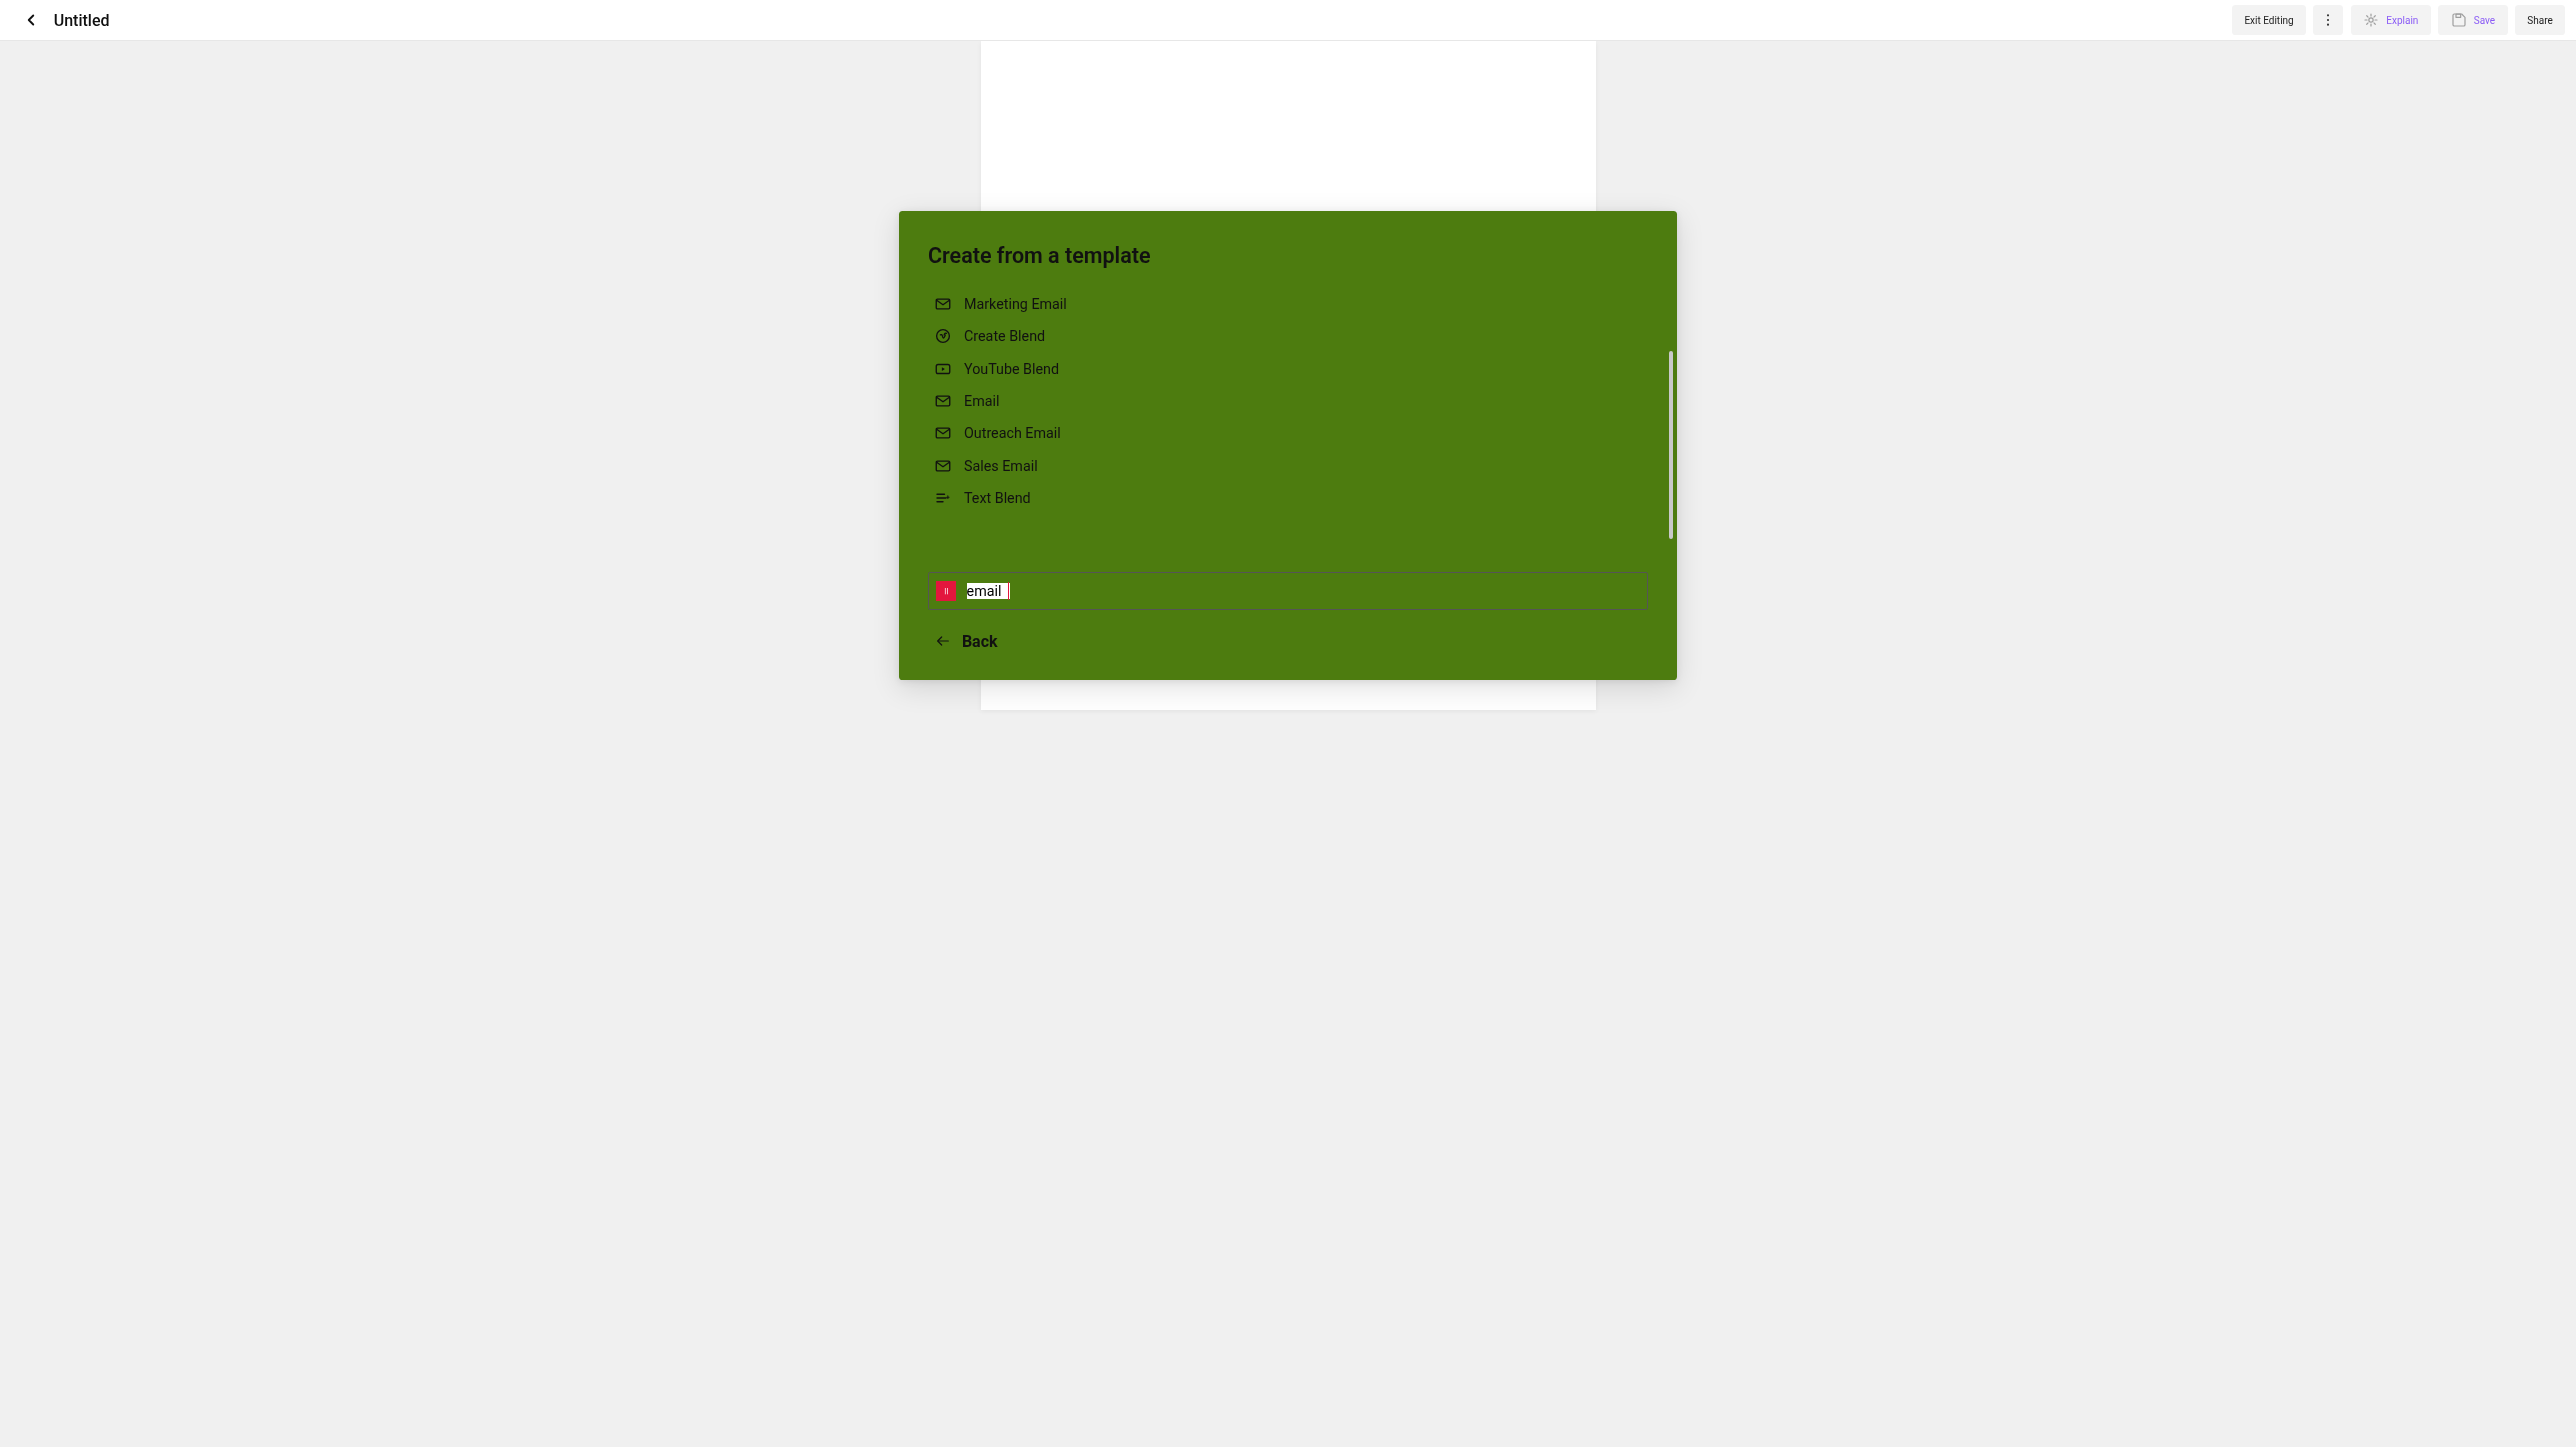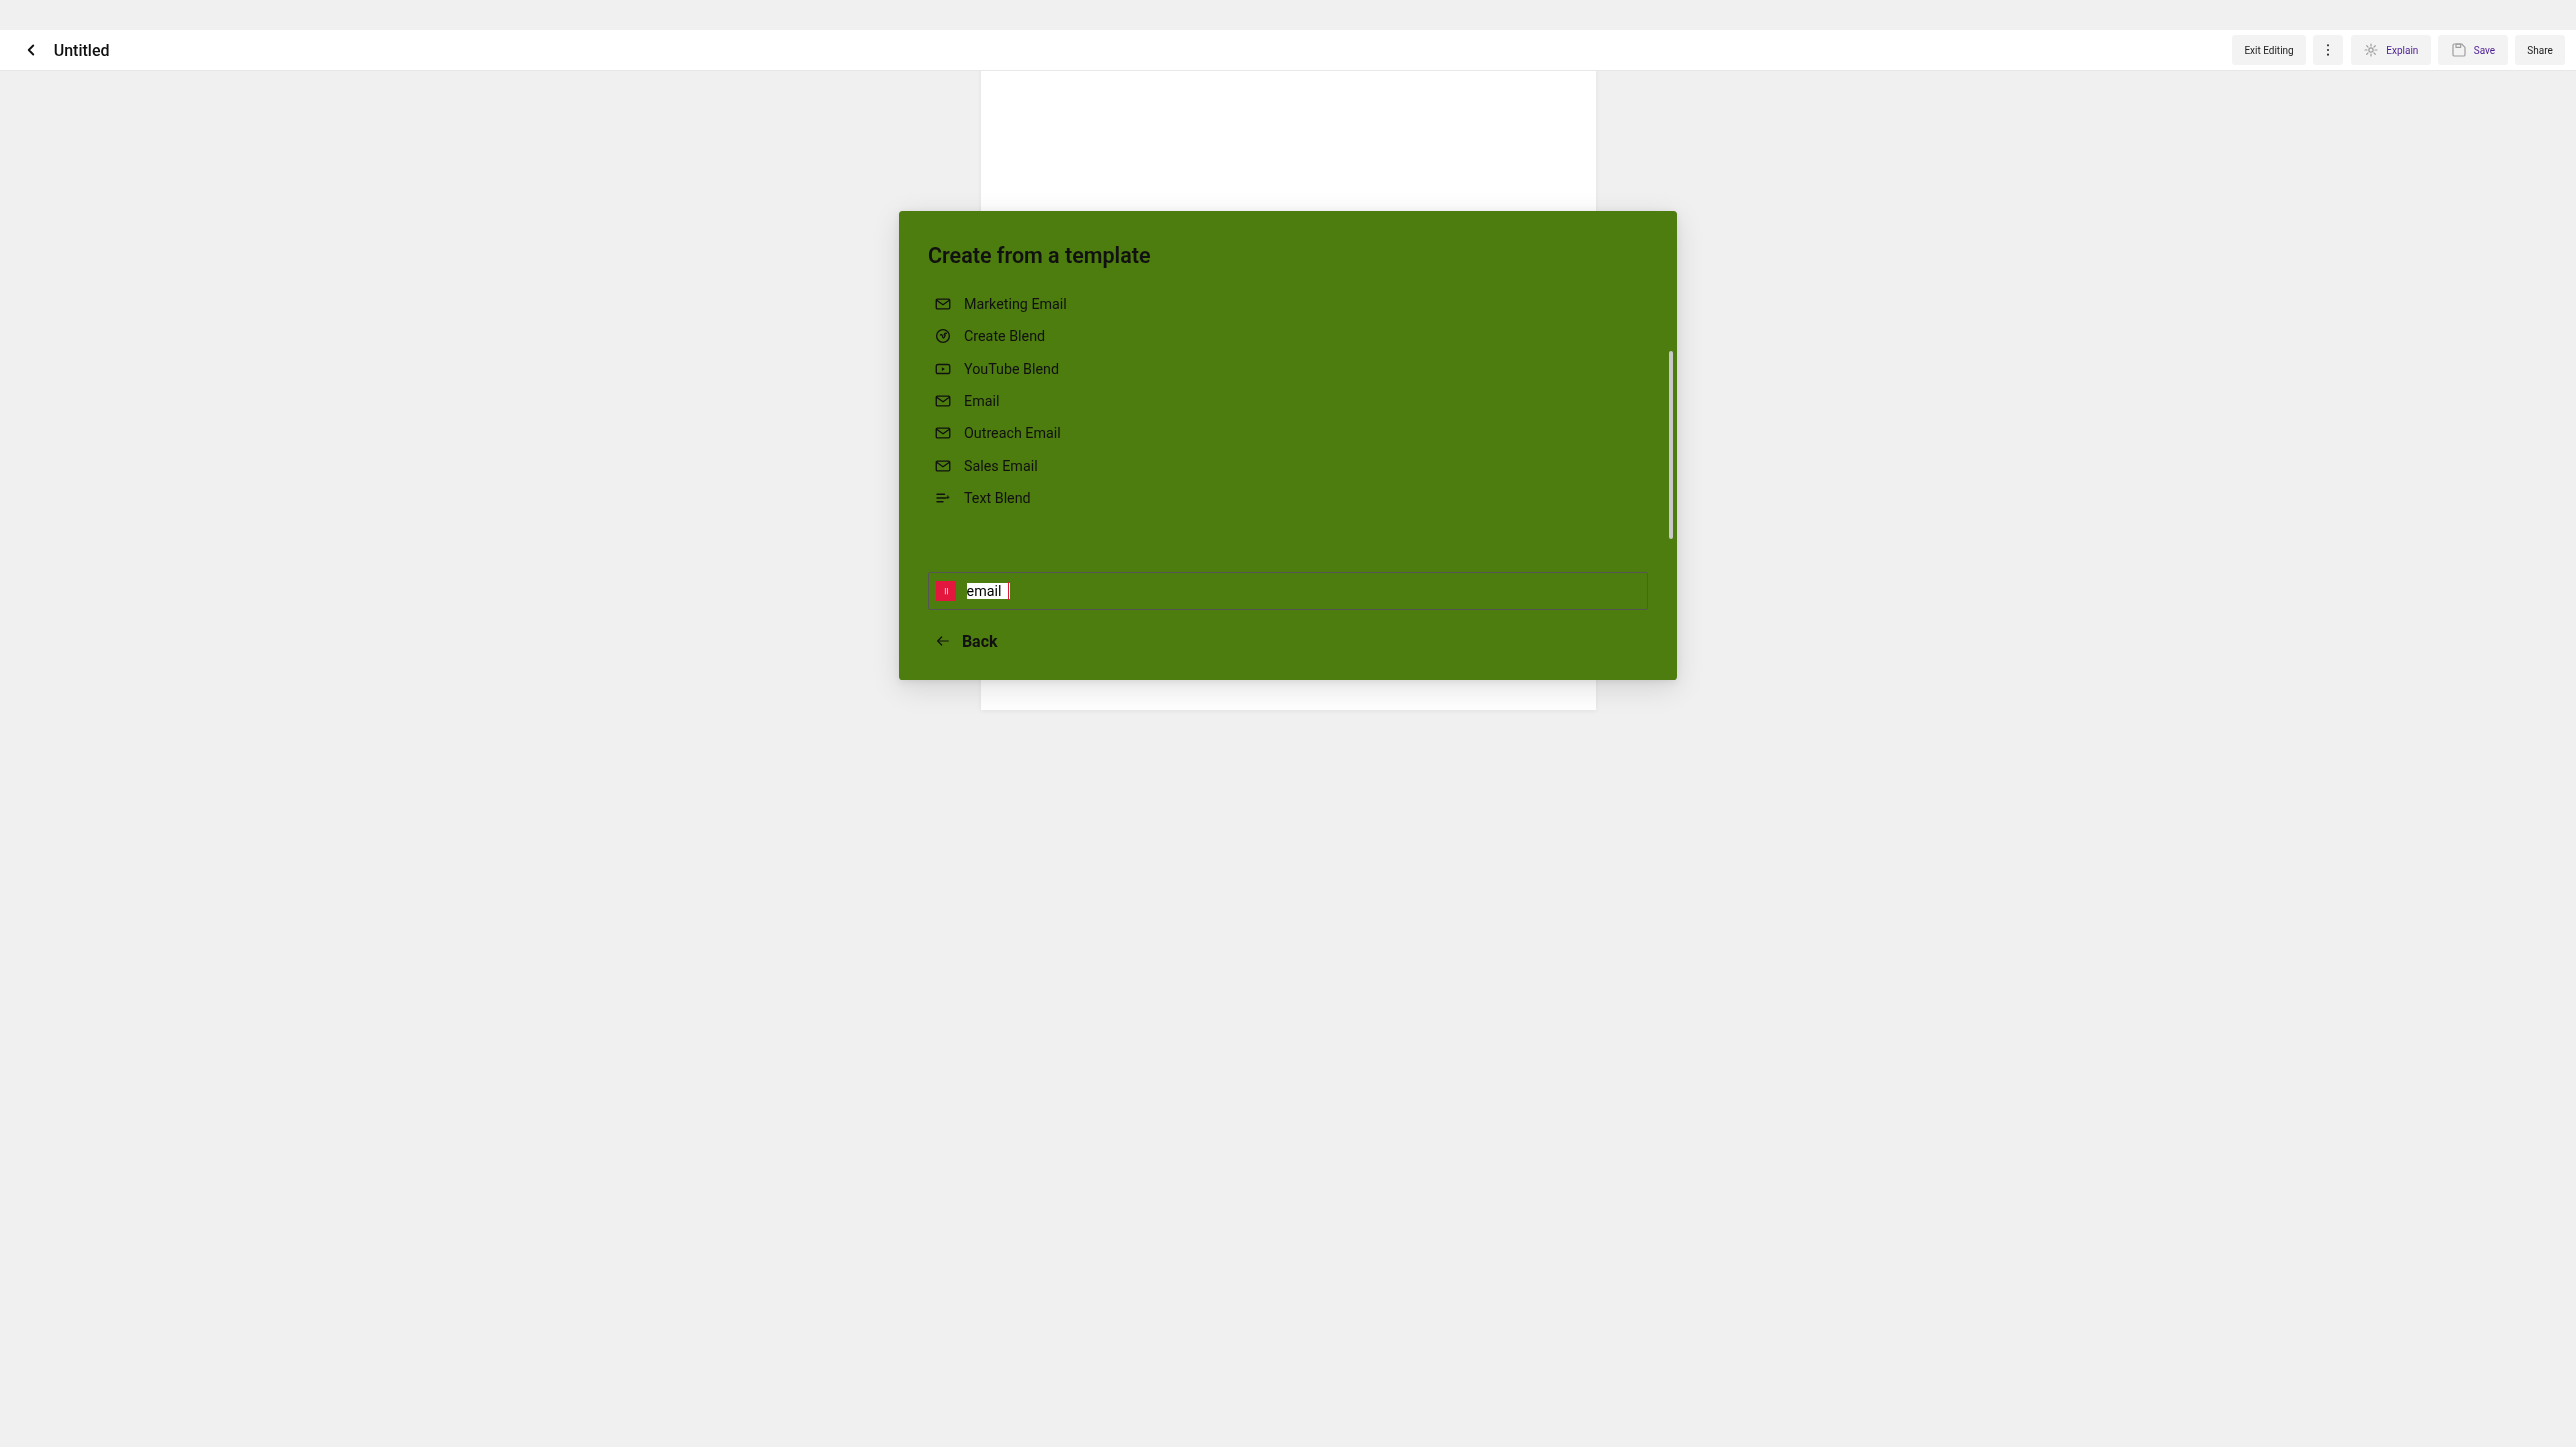--- a/index.html
+++ b/index.html
@@ -16,21 +16,20 @@
   .header {
     position: absolute;
     top: 0; left: 0; right: 0;
     height: 41px;
     background: #fff;
     border-bottom: 0.9px solid #e7e7e7;
     display: flex;
     align-items: center;
     padding: 0 10.7px 0 18px;
     z-index: 10;
-    margin-top: 30px;
   }
   .header .back-btn {
     width: 25px; height: 25px;
     display: flex; align-items: center; justify-content: center;
     cursor: pointer;
   }
   .header .back-btn svg { width: 18px; height: 18px; }
   .header .title {
     font-size: 16px;
     font-weight: 500;
@@ -42,21 +41,21 @@
     height: 30px;
     padding: 0 12.5px;
     border-radius: 3.6px;
     background: #f3f3f3;
     display: flex; align-items: center; gap: 7.2px;
     font-size: 10px;
     cursor: pointer;
     color: #222;
   }
   .header .btn.icon-only { padding: 0; width: 30px; justify-content: center; }
-  .header .btn.muted { color: #4c1d95; }
+  .header .btn.muted { color: #8b5cf6; }
   .header .btn.muted svg { stroke: #9e9e9e; }
   .header .btn svg { width: 16px; height: 16px; }
 
   
   .canvas-area {
     position: absolute;
     top: 41px; left: 0; right: 0; bottom: 0;
     background: #f0f0f0;
     display: flex;
     justify-content: center;

